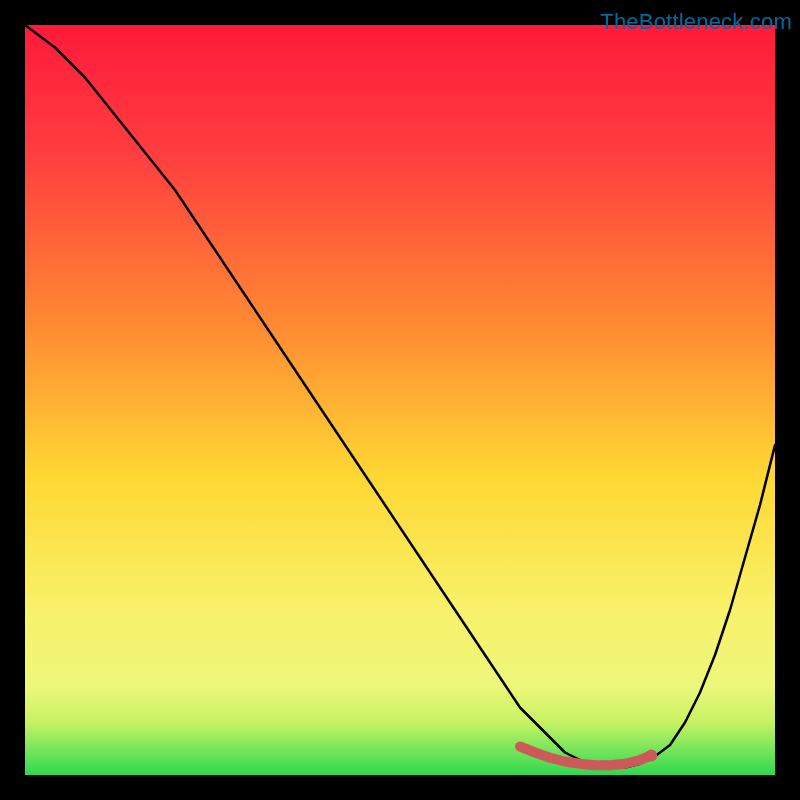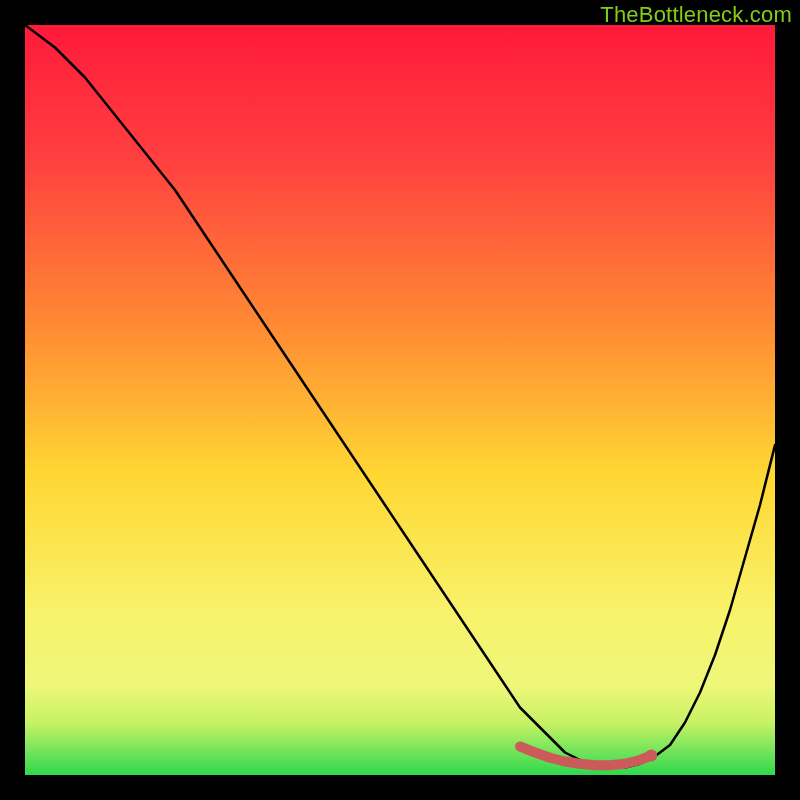--- a/index.html
+++ b/index.html
@@ -11,23 +11,23 @@
     overflow: hidden;
   }
   .frame {
     position: relative;
     width: 800px;
     height: 800px;
     background: #000;
   }
   .watermark {
     position: absolute;
-    top: 2px;
+    top: 9px;
     right: 8px;
-    color: #84cc16;
+    color: #0369a1;
     font-family: Arial, Helvetica, sans-serif;
     font-size: 22px;
     letter-spacing: 0.2px;
     z-index: 5;
   }
   svg.plot {
     position: absolute;
     left: 25px;
     top: 25px;
     width: 750px;

